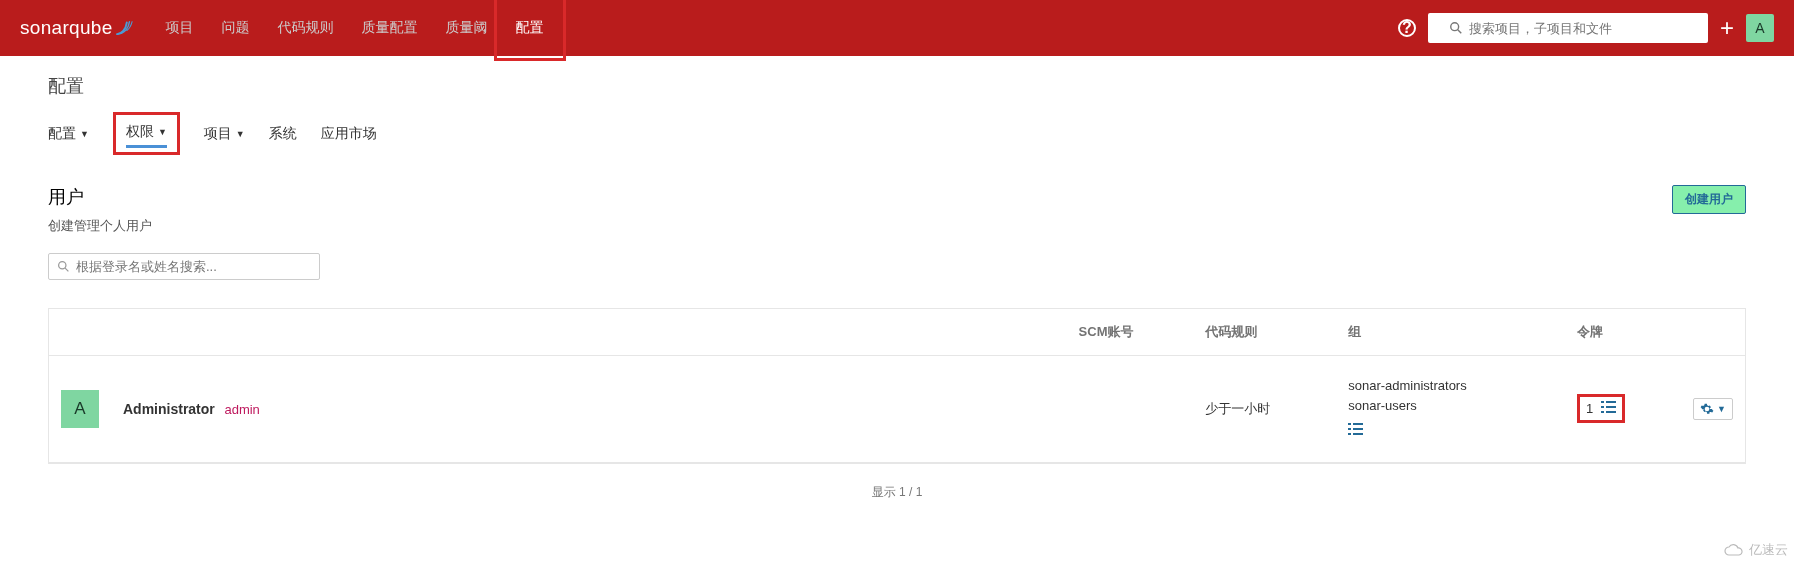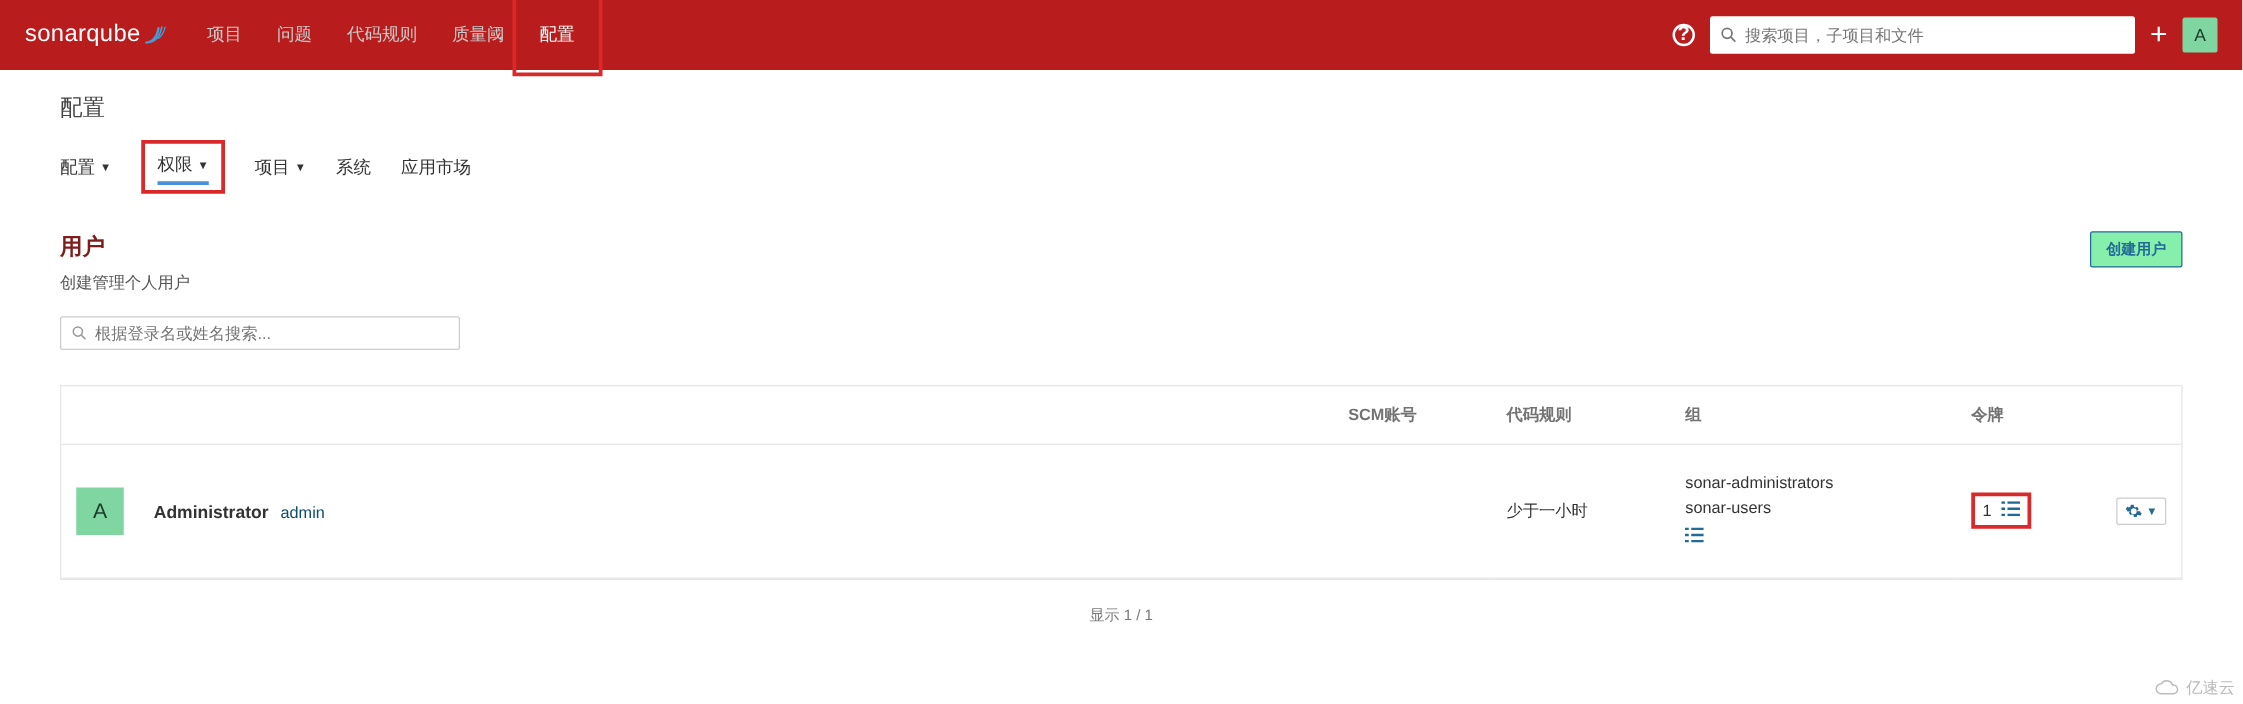--- a/index.html
+++ b/index.html
@@ -7,55 +7,55 @@
   
   .top-nav { background: #b91c1c; height: 56px; display: flex; align-items: center; padding: 0 20px; color: #ccc; }
   .logo { display: flex; align-items: center; margin-right: 18px; }
   .logo-text { color: #fff; font-size: 19px; font-weight: 400; letter-spacing: 0.3px; }
   .logo-wave { margin-left: 3px; }
   .nav-items { display: flex; gap: 0; }
   .nav-item { padding: 0 14px; height: 56px; display: flex; align-items: center; font-size: 14px; color: #ccc; cursor: pointer; }
   .nav-item.active { color: #fff; }
   .nav-right { margin-left: auto; display: flex; align-items: center; gap: 12px; }
   .help-icon { color: #fff; font-size: 16px; font-weight: bold; border: 2px solid #fff; border-radius: 50%; width: 18px; height: 18px; display:flex;align-items:center;justify-content:center;line-height:1;}
-  .search-box { background: #fff; border-radius: 2px; height: 30px; width: 340px; display: flex; align-items: center; padding: 0 8px; }
+  .search-box { background: #fff; border-radius: 2px; height: 30px; width: 280px; display: flex; align-items: center; padding: 0 21px; }
   .search-box input { border: none; outline: none; flex: 1; font-size: 13px; color: #333; margin-left: 6px; }
   .plus-icon { color: #fff; font-size: 24px; font-weight: 300; cursor: pointer; }
   .avatar-top { width: 28px; height: 28px; background: #7fd6a1; color: #1a3a2a; display: flex; align-items: center; justify-content: center; font-weight: 500; font-size: 14px; border-radius: 2px; }
   
   .hl-red { border: 3px solid #d9292a; }
   .hl-nav { position: relative; }
   .hl-nav::before { content: ''; position: absolute; inset: -5px -8px; border: 3px solid #d9292a; pointer-events: none; }
   
   .page { padding: 18px 48px; }
   .page-title { font-size: 18px; color: #444; font-weight: 400; margin-bottom: 14px; }
   .sub-tabs { display: flex; gap: 24px; border: none; margin-bottom: 30px; }
   .sub-tab { font-size: 14px; color: #333; display: flex; align-items: center; gap: 4px; padding: 4px 0; cursor: pointer; }
   .sub-tab.active { border-bottom: 3px solid #4a90d6; }
   .caret { font-size: 9px; }
   .hl-subtab { padding: 4px 10px; }
   
   .section-head { display: flex; align-items: flex-start; justify-content: space-between; margin-bottom: 18px; }
-  .section-title { font-size: 18px; color: #7f1d1d; font-weight: 700; margin-bottom: 8px; }
+  .section-title { font-size: 18px; color: #000000; font-weight: 400; margin-bottom: 8px; }
   .section-sub { font-size: 13px; color: #555; }
   .btn-primary { border: 1px solid #236a97; color: #236a97; background: #86efac; padding: 5px 12px; font-size: 12px; cursor: pointer; border-radius: 2px; font-weight: 600; }
   
   .filter-row { margin-bottom: 28px; }
-  .filter-input { width: 320px; border: 1px solid #ccc; padding: 5px 8px; display: flex; align-items: center; gap: 6px; background: #fff; border-radius: 2px; }
+  .filter-input { width: 272px; border: 1px solid #ccc; padding: 5px 8px; display: flex; align-items: center; gap: 6px; background: #fff; border-radius: 2px; }
   .filter-input input { border: none; outline: none; flex: 1; font-size: 13px; color: #888; }
   
   .card { border: 1px solid #e6e6e6; background: #fff; }
   table { width: 100%; border-collapse: collapse; }
   th { text-align: left; font-weight: 700; font-size: 13px; color: #737373; padding: 14px 12px; border-bottom: 1px solid #e6e6e6; }
   td { padding: 20px 12px; vertical-align: middle; font-size: 13px; color: #333; border-bottom: 1px solid #e6e6e6; }
   .col-user { width: 60%; }
   .user-cell { display: flex; align-items: center; gap: 24px; }
   .avatar-sq { width: 38px; height: 38px; background: #7fd6a1; color: #1a3a2a; display: flex; align-items: center; justify-content: center; font-weight: 500; font-size: 17px; }
   .user-name { font-weight: 600; font-size: 14px; color: #333; }
-  .user-login { color: #0c4a6e; font-size: 13px; margin-left: 6px; font-weight: 400; }
+  .user-login { color: #be185d; font-size: 13px; margin-left: 6px; font-weight: 400; }
   .group-list { line-height: 1.5; }
   .list-icon { color: #236a97; font-size: 15px; margin-top: 4px; display: inline-block; }
   .token-cell { display: inline-flex; align-items: center; gap: 8px; padding: 4px 6px; }
   .gear-btn { border: 1px solid #ccc; padding: 3px 6px; display: inline-flex; align-items: center; gap: 3px; cursor: pointer; background: #fff; border-radius: 2px; color: #236a97; }
   
   .footer { text-align: center; color: #777; font-size: 12px; margin-top: 20px; }
   
   .watermark { position: fixed; right: 6px; bottom: 4px; color: #bbb; font-size: 13px; display: flex; align-items: center; gap: 4px; }
   
   svg.search-svg { width: 14px; height: 14px; }
@@ -72,20 +72,21 @@
           <path d="M1 17 C 6 17 11 12 12 4" stroke="#4a9bd4" stroke-width="2.2" fill="none" stroke-linecap="round"></path>
           <path d="M6 16 C 10 15 14 10 15 3" stroke="#4a9bd4" stroke-width="1.6" fill="none" stroke-linecap="round"></path>
           <path d="M12 13 C 15 11 17 7 18 3" stroke="#4a9bd4" stroke-width="1.2" fill="none" stroke-linecap="round"></path>
         </svg>
     </span>
   </div>
   <div class="nav-items">
     <div class="nav-item">项目</div>
     <div class="nav-item">问题</div>
     <div class="nav-item">代码规则</div>
+    <div class="nav-item">质量配置</div>
     <div class="nav-item">质量阈</div>
     <div class="nav-item active hl-nav">配置</div>
   </div>
   <div class="nav-right">
     <span class="help-icon">?</span>
     <div class="search-box">
       <svg class="search-svg" viewBox="0 0 16 16">
           <circle cx="6.5" cy="6.5" r="4.5" stroke="#777" stroke-width="1.6" fill="none"></circle>
           <line x1="10" y1="10" x2="14" y2="14" stroke="#777" stroke-width="1.6"></line>
         </svg>

